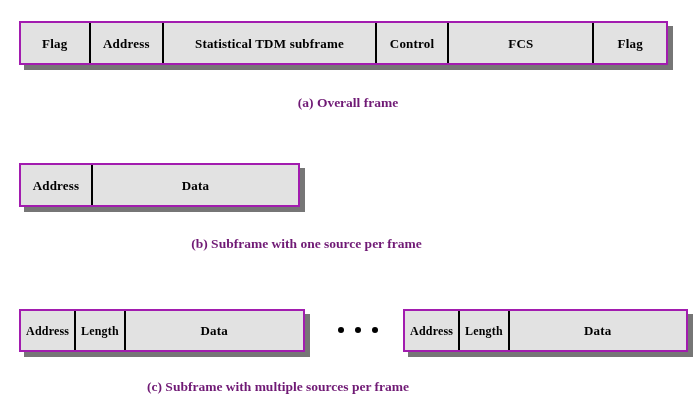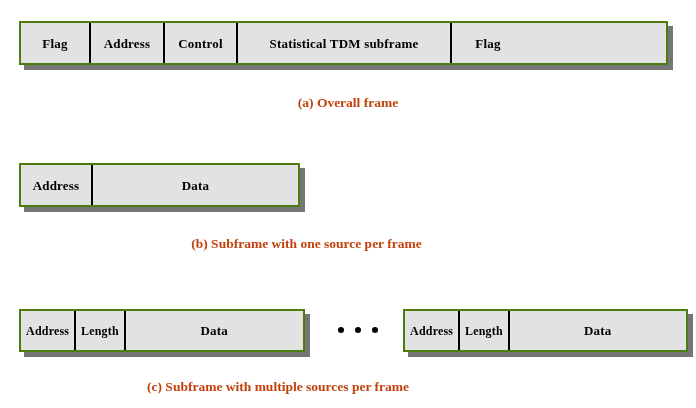--- a/index.html
+++ b/index.html
@@ -16,21 +16,21 @@
     font-family: "Liberation Serif", "DejaVu Serif", serif;
   }
 
   
   .frame {
     position: absolute;
     box-sizing: border-box;
     display: flex;
     flex-direction: row;
     background: #e2e2e2;
-    border: 2px solid #4d7c0f;
+    border: 2px solid #a21caf;
     box-shadow: 5px 5px 0 0 #767676;
   }
   .cell {
     box-sizing: border-box;
     display: flex;
     align-items: center;
     justify-content: center;
     background: #e2e2e2;
     border-right: 2px solid #000000;
     height: 100%;
@@ -51,21 +51,21 @@
   .cell-label.small {
     font-size: 12px;
   }
 
   
   .caption {
     position: absolute;
     font-family: "Liberation Serif", "DejaVu Serif", serif;
     font-weight: bold;
     font-size: 13.5px;
-    color: #c2410c;
+    color: #701a75;
     white-space: nowrap;
     text-align: center;
     line-height: 1;
   }
 
   
   .ellipsis {
     position: absolute;
     display: flex;
     align-items: center;
@@ -94,25 +94,28 @@
 </head>
 <body>
 
 <div class="frame" id="frame-overall">
   <div class="cell" style="width:70px">
     <span class="cell-label">Flag</span>
   </div>
   <div class="cell" style="width:74px">
     <span class="cell-label">Address</span>
   </div>
+  <div class="cell" style="width:214px">
+    <span class="cell-label">Statistical TDM subframe</span>
+  </div>
   <div class="cell" style="width:73px">
     <span class="cell-label">Control</span>
   </div>
-  <div class="cell" style="width:214px">
-    <span class="cell-label">Statistical TDM subframe</span>
+  <div class="cell" style="width:146px">
+    <span class="cell-label">FCS</span>
   </div>
   <div class="cell" style="width:72px">
     <span class="cell-label">Flag</span>
   </div>
 </div>
 
 <div class="caption" id="caption-a">(a) Overall frame</div>
 
 <div class="frame" id="frame-single">
   <div class="cell" style="width:73px">

